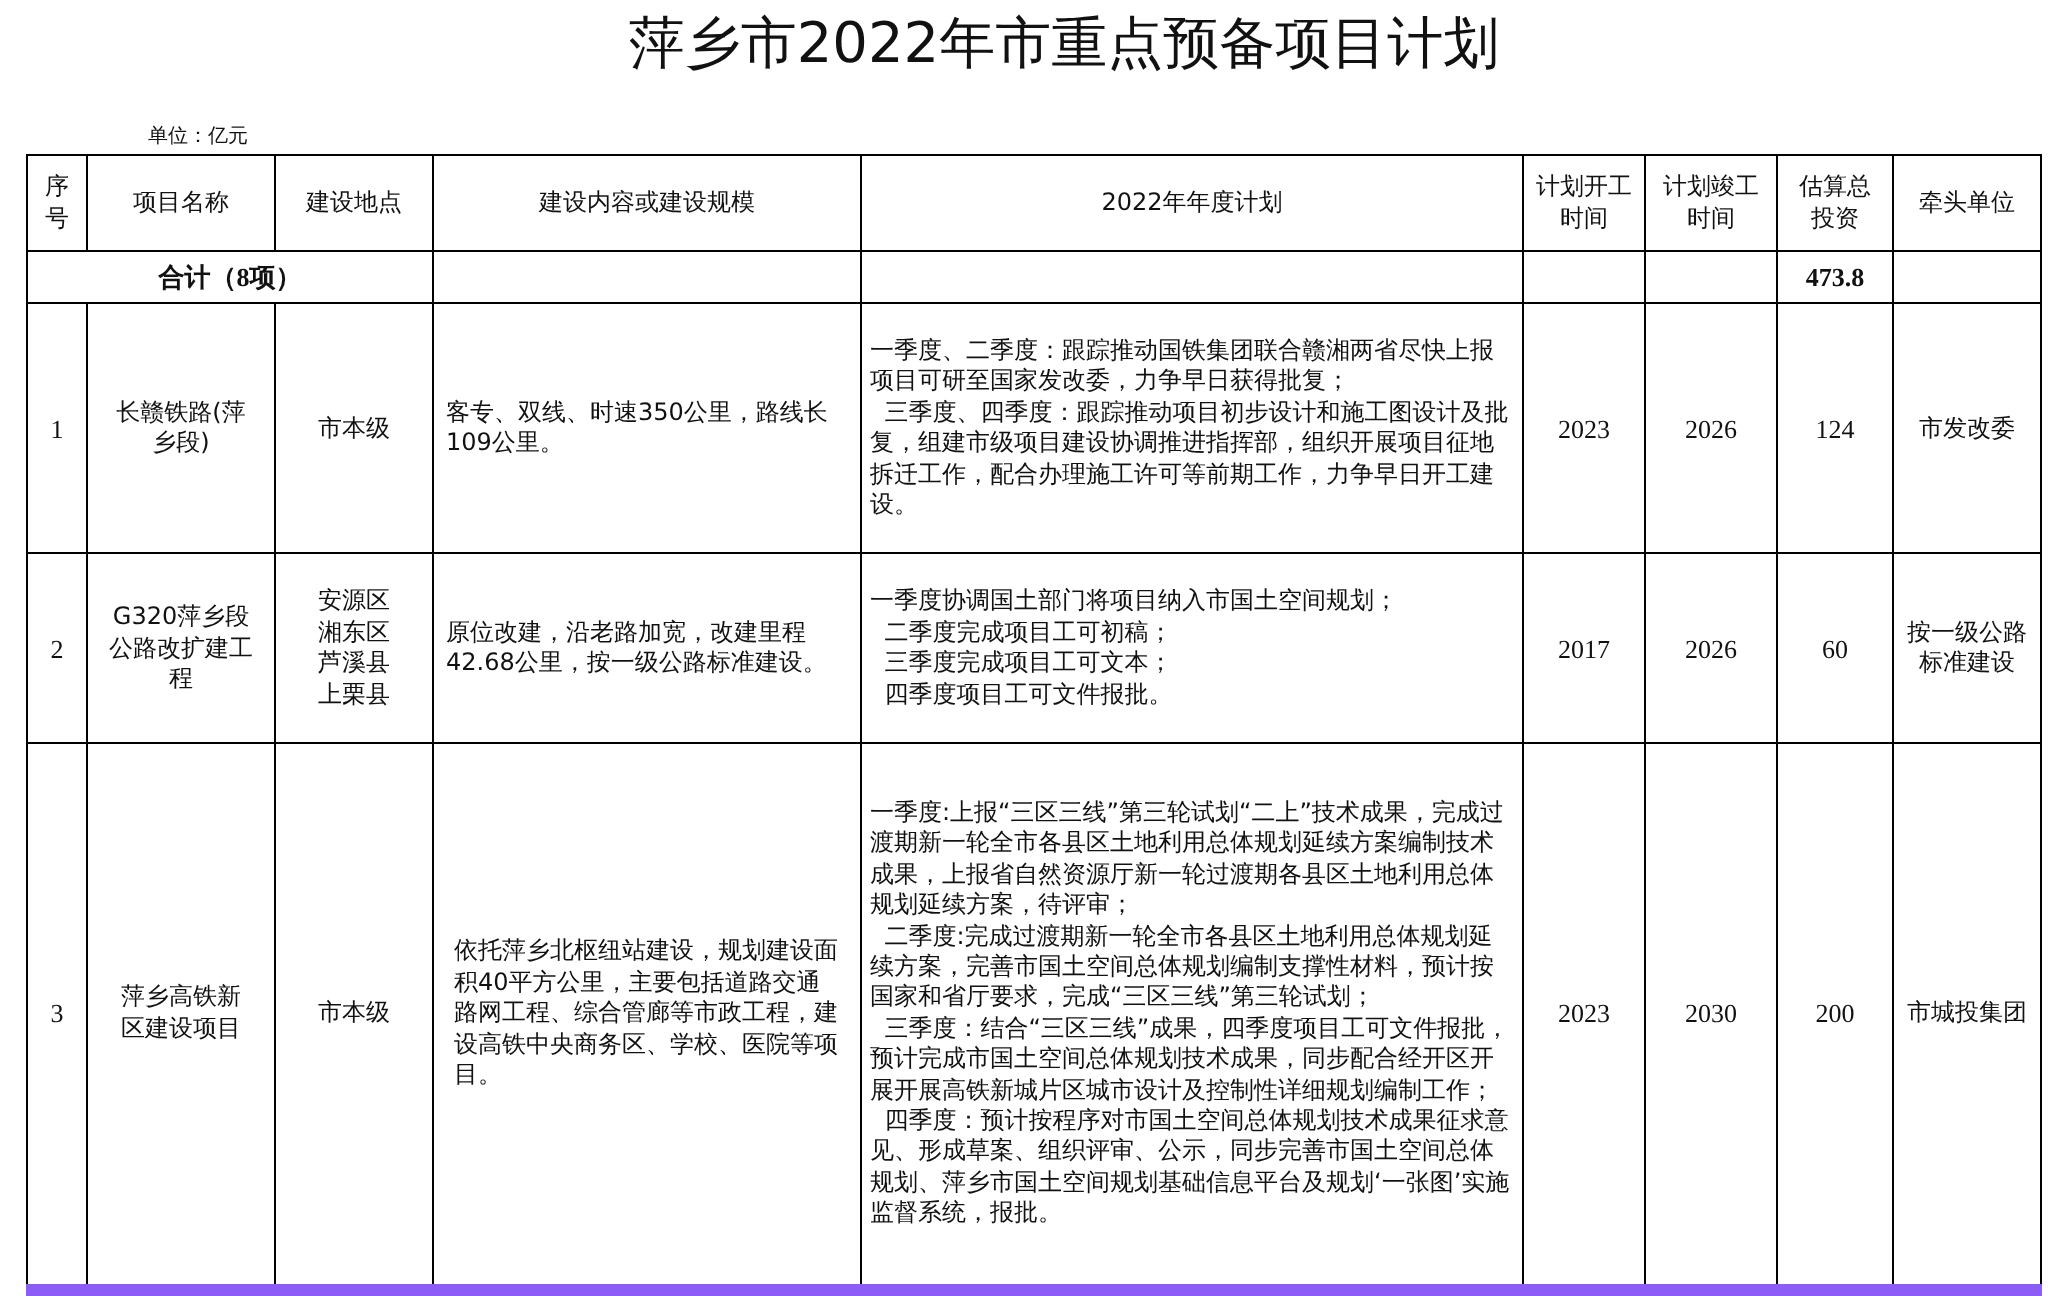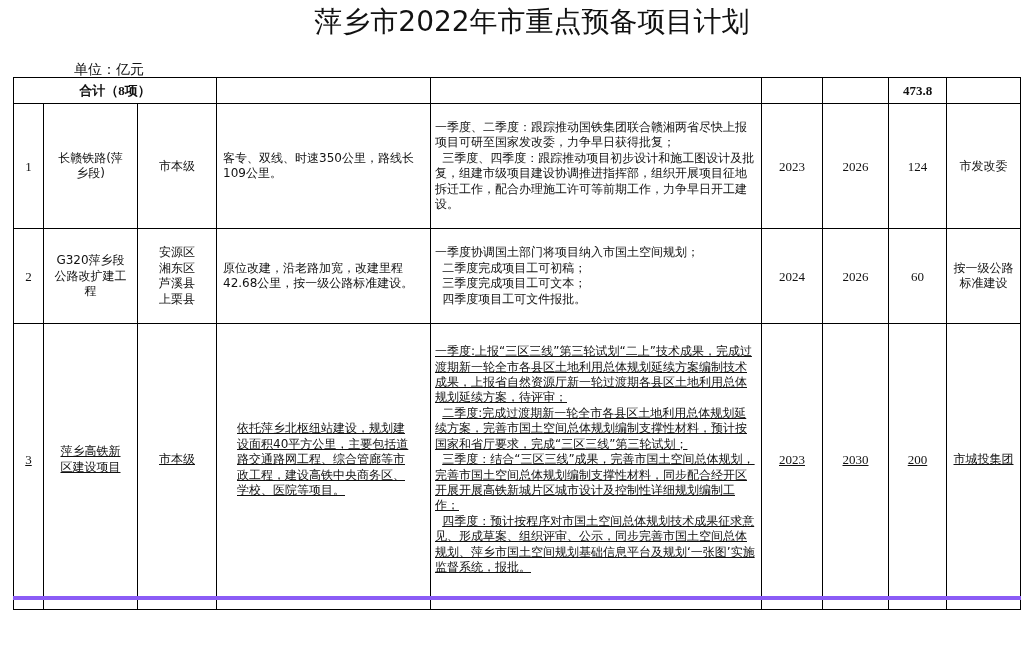--- a/index.html
+++ b/index.html
@@ -1,52 +1,63 @@
 <!DOCTYPE html>
 <html><head>
 <meta charset="utf-8">
 <style>
   html, body { margin:0; padding:0; background:#ffffff; }
   body { width:1024px; height:648px; overflow:hidden; position:relative;
          font-family: "DejaVu Sans", "Liberation Sans", sans-serif; color:#111; }
   .title { position:absolute; left:0; top:2px; width:1024px; text-align:center;
            font-size:28px; line-height:40px; letter-spacing:0px; font-family:"DejaVu Sans", sans-serif;margin-left:20px; }
-  .unit { position:absolute; left:74px; top:60px; font-size:14px; line-height:18px; }
+  .unit { position:absolute; left:74px; top:60px; font-size:10px; line-height:18px; }
   table { position:absolute; left:13px; top:77px; border-collapse:collapse; table-layout:fixed; }
   td, th { border:1px solid #000; padding:0 3px; font-size:12px; line-height:15.4px;
            font-weight:normal; vertical-align:middle; overflow:hidden; }
   th { text-align:center; }
   .c { text-align:center; }
   .serif { font-family:"Liberation Serif", "DejaVu Serif", serif; font-size:13px; }
   .bold { font-weight:bold; }
   .left { text-align:left; }
   .plan { text-align:left; padding:16px 4px; }
   .plan p { margin:0; }
   .indent { text-indent:0.6em; }
-  .thick-bottom { border-bottom:4px solid #8b5cf6;text-decoration:underline; }
+  .thick-bottom { border-bottom:8px solid #8b5cf6; }
 </style>
 </head>
 <body>
 
 <div class="title">萍乡市2022年市重点预备项目计划</div>
 <div class="unit">单位：亿元</div>
 
 <table>
   <colgroup>
     <col style="width:30px">
     <col style="width:94px">
     <col style="width:79px">
     <col style="width:214px">
     <col style="width:331px">
     <col style="width:61px">
     <col style="width:66px">
     <col style="width:58px">
     <col style="width:74px">
   </colgroup>
   <tbody>
+      <tr style="height:48px">
+    <th style="padding:0 6px">序号</th>
+    <th>项目名称</th>
+    <th>建设地点</th>
+    <th>建设内容或建设规模</th>
+    <th>2022年年度计划</th>
+    <th style="padding:0 6px">计划开工时间</th>
+    <th style="padding:0 8px">计划竣工时间</th>
+    <th style="padding:0 8px">估算总投资</th>
+    <th>牵头单位</th>
+  </tr>
   <tr style="height:26px">
     <td colspan="3" class="c bold serif">合计（8项）</td>
     <td></td>
     <td></td>
     <td></td>
     <td></td>
     <td class="c bold serif">473.8</td>
     <td></td>
   </tr>
 
@@ -69,35 +80,35 @@
     <td class="c serif">2</td>
     <td class="c" style="padding:0 10px">G320萍乡段公路改扩建工程</td>
     <td class="c" style="padding:0 14px">安源区 湘东区 芦溪县 上栗县</td>
     <td class="left" style="padding:0 6px">原位改建，沿老路加宽，改建里程42.68公里，按一级公路标准建设。</td>
     <td class="plan">
       <p>一季度协调国土部门将项目纳入市国土空间规划；</p>
       <p class="indent">二季度完成项目工可初稿；</p>
       <p class="indent">三季度完成项目工可文本；</p>
       <p class="indent">四季度项目工可文件报批。</p>
     </td>
-    <td class="c serif">2024</td>
+    <td class="c serif">2017</td>
     <td class="c serif">2026</td>
     <td class="c serif">60</td>
     <td class="c">按一级公路标准建设</td>
   </tr>
 
   <tr style="height:274px">
     <td class="c serif thick-bottom">3</td>
     <td class="c thick-bottom" style="padding:0 12px">萍乡高铁新区建设项目</td>
     <td class="c thick-bottom">市本级</td>
-    <td class="left thick-bottom" style="padding:0 20px">依托萍乡北枢纽站建设，规划建设面积40平方公里，主要包括道路交通路网工程、综合管廊等市政工程，建设高铁中央商务区、学校、医院等项目。</td>
+    <td class="left thick-bottom" style="padding:0 10px">依托萍乡北枢纽站建设，规划建设面积40平方公里，主要包括道路交通路网工程、综合管廊等市政工程，建设高铁中央商务区、学校、医院等项目。</td>
     <td class="plan thick-bottom">
       <p>一季度:上报“三区三线”第三轮试划“二上”技术成果，完成过渡期新一轮全市各县区土地利用总体规划延续方案编制技术成果，上报省自然资源厅新一轮过渡期各县区土地利用总体规划延续方案，待评审；</p>
       <p class="indent">二季度:完成过渡期新一轮全市各县区土地利用总体规划延续方案，完善市国土空间总体规划编制支撑性材料，预计按国家和省厅要求，完成“三区三线”第三轮试划；</p>
-      <p class="indent">三季度：结合“三区三线”成果，完善市国土空间总体规划，完善市国土空间总体规划编制支撑性材料，同步配合经开区开展开展高铁新城片区城市设计及控制性详细规划编制工作；</p>
+      <p class="indent">三季度：结合“三区三线”成果，四季度项目工可文件报批，预计完成市国土空间总体规划技术成果，同步配合经开区开展开展高铁新城片区城市设计及控制性详细规划编制工作；</p>
       <p class="indent">四季度：预计按程序对市国土空间总体规划技术成果征求意见、形成草案、组织评审、公示，同步完善市国土空间总体规划、萍乡市国土空间规划基础信息平台及规划‘一张图’实施监督系统，报批。</p>
     </td>
     <td class="c serif thick-bottom">2023</td>
     <td class="c serif thick-bottom">2030</td>
     <td class="c serif thick-bottom">200</td>
     <td class="c thick-bottom">市城投集团</td>
   </tr>
   <tr style="height:12px">
     <td></td>
         <td></td>

